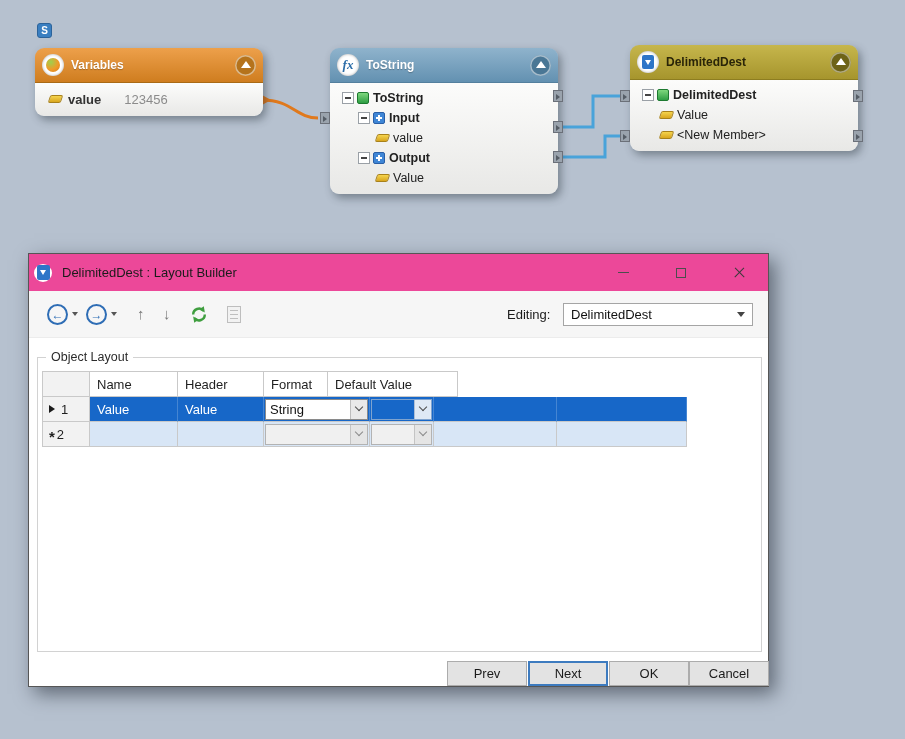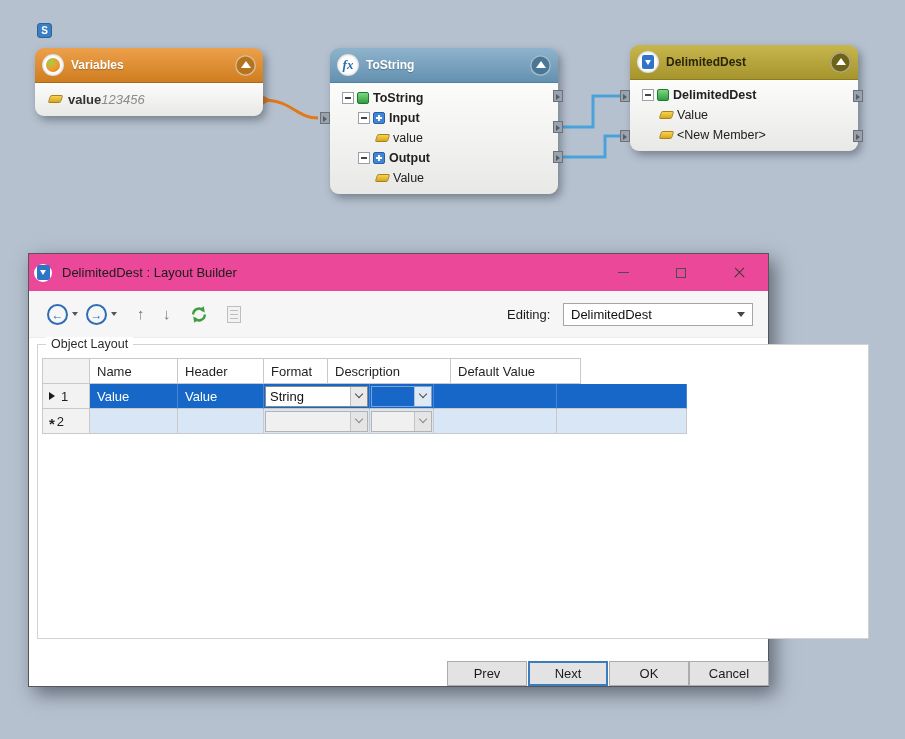--- a/index.html
+++ b/index.html
@@ -54,21 +54,21 @@
   .sq-green{width:12px;height:12px;border-radius:2px;background:linear-gradient(#7ed77e,#2f9e44);
     border:1px solid #1d7a30;margin-left:3px;flex:none;}
   .sq-io{width:12px;height:12px;border-radius:2px;background:#3f86d6;border:1px solid #2a5fa6;
     margin-left:3px;flex:none;position:relative;}
   .sq-io::before{content:"";position:absolute;left:2px;right:2px;top:4px;height:2px;background:#fff;}
   .sq-io::after{content:"";position:absolute;top:2px;bottom:2px;left:4px;width:2px;background:#fff;}
   .tag{width:13px;height:8px;background:linear-gradient(#f5d44e,#d9a61e);border:1px solid #a8811a;
     border-radius:2px;transform:skewX(-18deg);flex:none;}
   .vrow{display:flex;align-items:center;height:22px;padding-left:14px;font-size:13px;}
   .fname{font-weight:bold;color:#333;margin-left:6px;}
-  .fval{font-style:italic;color:#8b8b8b;margin-left:0;}
+  .fval{color:#8b8b8b;margin-left:23px;}
 
   .pad{position:absolute;width:10px;height:12px;background:#9aa3ad;border:1px solid #6b7079;}
   .pad::after{content:"";position:absolute;left:2px;top:2.5px;width:0;height:0;
     border-top:3px solid transparent;border-bottom:3px solid transparent;border-left:4px solid #555d66;}
 
   
   .dialog{position:absolute;left:28px;top:253px;width:741px;height:434px;background:#fff;
     border:1px solid #565656;box-shadow:6px 7px 18px rgba(25,33,43,.55);}
   .titlebar{height:37px;display:flex;align-items:center;padding-left:5px;background:#ec4899;}
   .title-text{font-size:13px;color:#1b1b1b;margin-left:10px;}
@@ -90,21 +90,21 @@
   .refresh{position:absolute;left:160px;top:14px;}
   .paste{position:absolute;left:198px;top:15px;width:14px;height:17px;border:1px solid #9a9a9a;
     background:#f0f0f0;opacity:.6;}
   .paste i{display:block;height:1px;background:#9a9a9a;margin:3px 2px 0;}
   .editing-label{position:absolute;left:478px;top:16px;font-size:13px;color:#1b1b1b;}
   .editing-combo{position:absolute;left:534px;top:12px;width:190px;height:23px;background:#fff;
     border:1px solid #a5a5a5;display:flex;align-items:center;padding:0 7px;font-size:13px;color:#111;}
   .editing-combo .dd{margin-left:auto;width:0;height:0;border-left:4px solid transparent;
     border-right:4px solid transparent;border-top:5px solid #444;}
 
-  .groupbox{position:absolute;left:8px;top:90px;width:832px;height:295px;border:1px solid #d2d2d2;background:#fff;}
+  .groupbox{position:absolute;left:8px;top:103px;width:725px;height:295px;border:1px solid #d2d2d2;background:#fff;}
   .group-label{position:absolute;left:8px;top:-8px;background:#fff;padding:0 5px;font-size:12.5px;color:#2b2b2b;}
 
   .grid{position:absolute;left:4px;top:13px;}
   .grow{display:flex;}
   .cell{border-right:1px solid #c9c9c9;border-bottom:1px solid #c9c9c9;height:25px;font-size:13px;
     display:flex;align-items:center;padding-left:7px;color:#1f1f1f;background:#fff;white-space:nowrap;}
   .ghead .cell{height:26px;border-top:1px solid #c9c9c9;}
   .rowhdr{width:48px;background:#f2f2f2;border-left:1px solid #c9c9c9;padding-left:6px;}
   .c-name{width:88px;} .c-header{width:86px;} .c-dtype{width:106px;}
   .c-format{width:64px;} .c-desc{width:123px;} .c-def{width:130px;}
@@ -301,21 +301,20 @@
   <div class="groupbox">
     <span class="group-label">Object Layout</span>
 
     <div class="grid">
 
       <div class="grow ghead">
         <div class="cell rowhdr"></div>
         <div class="cell c-name">Name</div>
         <div class="cell c-header">Header</div>
         <div class="cell c-format">Format</div>
-        <div class="cell c-desc">Description</div>
         <div class="cell c-def">Default Value</div>
       </div>
 
       <div class="grow row-sel">
         <div class="cell rowhdr">
           <span class="row-arrow"></span>
           <span>1</span>
         </div>
         <div class="cell c-name">Value</div>
         <div class="cell c-header">Value</div>

